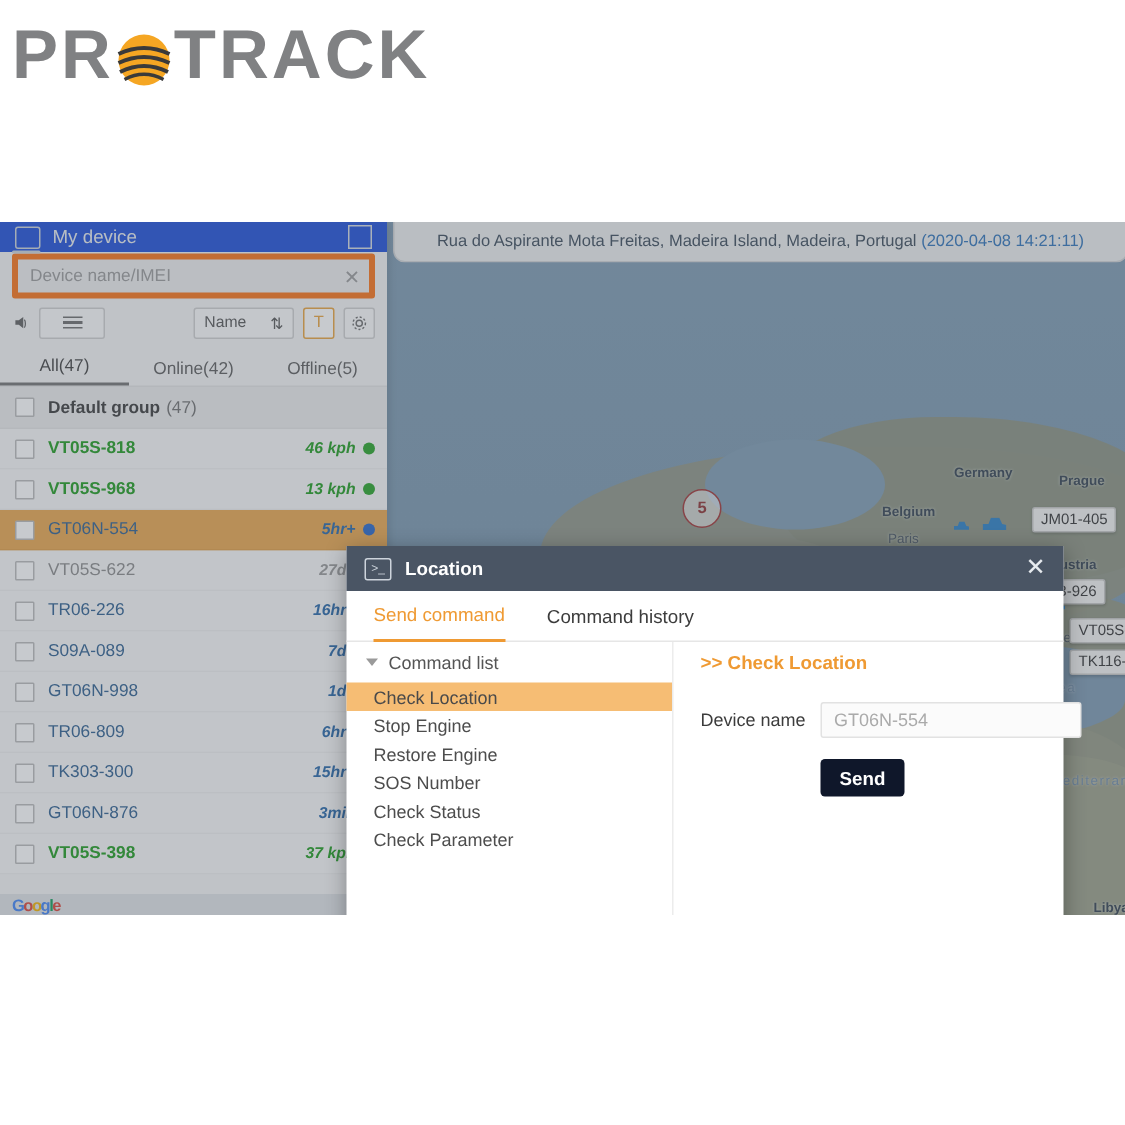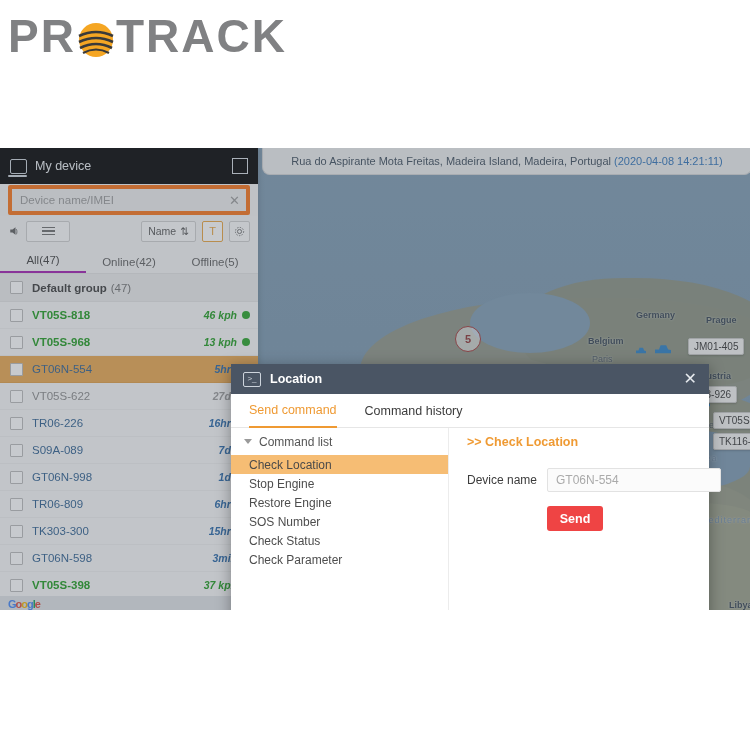--- a/index.html
+++ b/index.html
@@ -62,21 +62,21 @@
   
   .addr-bar{position:absolute;left:262px;top:0px;width:488px;height:26px;
      background:#eceded;border-radius:0 0 8px 8px;border:1px solid #d2d4d5;border-top:none;
      display:flex;align-items:center;justify-content:center;}
   .addr-text{font-size:11px;color:#3c4b5a;white-space:nowrap;}
   .addr-time{color:#2f73b8;}
 
   
   .devpanel{position:absolute;left:0;top:0;width:258px;height:462px;background:#f5f5f5;
      box-shadow:2px 0 5px rgba(0,0,0,.12);overflow:hidden;}
-  .dev-head{height:36px;background:#000000;display:flex;align-items:center;padding:0 10px;text-align:right;}
+  .dev-head{height:20px;background:#1d4ed8;display:flex;align-items:center;padding:0 10px;text-align:right;}
   .dev-head-icon{width:15px;height:13px;border:1.6px solid #ccd3da;border-radius:2px;position:relative;margin-right:8px;}
   .dev-head-icon:after{content:"";position:absolute;left:-3px;bottom:-4px;width:19px;height:2px;background:#ccd3da;border-radius:1px;}
   .dev-head-title{color:#e8ecef;font-size:12.5px;}
   .dev-head-collapse{margin-left:auto;width:16px;height:16px;position:relative;}
   .dev-head-collapse span{position:absolute;width:7px;height:7px;border:1.8px solid #d4dae0;}
   .dev-head-collapse span:nth-child(1){left:0;top:0;border-right:none;border-bottom:none;}
   .dev-head-collapse span:nth-child(2){right:0;top:0;border-left:none;border-bottom:none;}
   .dev-head-collapse span:nth-child(3){left:0;bottom:0;border-right:none;border-top:none;}
   .dev-head-collapse span:nth-child(4){right:0;bottom:0;border-left:none;border-top:none;}
 
@@ -85,32 +85,32 @@
      display:flex;align-items:center;padding:0 6px;}
   .dev-search input{border:none;outline:none;background:transparent;flex:1;font-size:11.5px;color:#555;
      font-family:"Liberation Sans", sans-serif;}
   .dev-search input::placeholder{color:#999;}
   .dev-search .clear{color:#9a9a9a;font-size:13px;line-height:1;cursor:pointer;}
 
   .dev-tools{height:30px;display:flex;align-items:center;padding:0 8px;gap:6px;background:#f5f5f5;}
   .tool-btn{height:19px;min-width:32px;border:1px solid #cfcfcf;background:#fafafa;border-radius:2px;
      display:flex;align-items:center;justify-content:center;font-size:10.5px;color:#666;padding:0 5px;}
   .tool-sort{margin-left:auto;height:19px;border:1px solid #cfcfcf;background:#fafafa;border-radius:2px;
-     display:flex;align-items:center;padding:0 6px;font-size:10.5px;color:#555;gap:4px;}
+     display:flex;align-items:center;padding:0 6px;font-size:10.5px;color:#555;gap:16px;}
   .tool-t{height:19px;width:19px;border:1px solid #e8a33d;color:#e8a33d;background:#fff;border-radius:2px;
      display:flex;align-items:center;justify-content:center;font-size:11px;}
   .tool-gear{height:19px;width:19px;border:1px solid #cfcfcf;background:#fafafa;border-radius:2px;
      display:flex;align-items:center;justify-content:center;}
   .hamb{display:flex;flex-direction:column;gap:2px;}
   .hamb i{display:block;width:13px;height:1.6px;background:#6d6d6d;}
   .speaker{width:12px;height:12px;color:#5e5e5e;}
 
   .dev-tabs{height:27px;display:flex;align-items:flex-end;border-bottom:1px solid #e2e2e2;background:#f5f5f5;}
   .dev-tab{flex:1;text-align:center;font-size:11.5px;color:#5b5b5b;padding-bottom:5px;}
-  .dev-tab.active{color:#3f3f3f;border-bottom:2px solid #a21caf;}
+  .dev-tab.active{color:#3f3f3f;border-bottom:2px solid #737373;}
 
   .group-row{height:27px;display:flex;align-items:center;padding:0 10px;background:#ececec;border-bottom:1px solid #e4e4e4;}
   .group-row .cb{margin-right:9px;}
   .group-name{font-size:11.5px;color:#3a3a3a;font-weight:bold;}
   .group-count{font-size:11.5px;color:#707070;margin-left:4px;}
 
   .dev-list{position:relative;}
   .dev-row{height:26px;display:flex;align-items:center;padding:0 8px 0 10px;border-bottom:1px solid #efefef;background:#f8f8f8;}
   .dev-row.sel{background:#e9a64d;border-bottom:1px solid #e09d44;}
   .cb{width:11px;height:11px;border:1px solid #b9b9b9;background:#fff;border-radius:1px;flex:none;}
@@ -162,21 +162,21 @@
   .cmd-item{height:19px;display:flex;align-items:center;padding-left:18px;font-size:12px;color:#4d4d4d;}
   .cmd-item.active{background:#f6bd74;color:#4a4a4a;}
 
   .cmd-right{flex:1;border-left:1px solid #ececec;padding:0 0 0 18px;}
   .cmd-title{font-size:12.5px;color:#ef9a33;font-weight:bold;margin-top:7px;}
   .field-row{display:flex;align-items:center;margin-top:19px;}
   .field-label{font-size:12px;color:#3c3c3c;width:80px;}
   .field-input{width:156px;height:22px;border:1px solid #e2e2e2;background:#fbfbfb;border-radius:2px;
      padding:0 8px;font-size:12px;color:#aaa;display:flex;align-items:center;}
   .send-row{margin-top:14px;padding-left:80px;}
-  .send-btn{width:56px;height:25px;background:#ef4444;color:#fff;border:none;border-radius:3px;
+  .send-btn{width:56px;height:25px;background:#0f172a;color:#fff;border:none;border-radius:3px;
      font-size:12.5px;font-weight:bold;font-family:"Liberation Sans", sans-serif;cursor:pointer;
      display:flex;align-items:center;justify-content:center;}
 
   .bottom-white{position:absolute;left:0;top:610px;width:750px;height:140px;background:#fff;}
 </style>
 </head>
 <body>
 
 <div class="page">
 
@@ -365,21 +365,21 @@
           <div class="dev-row">
             <span class="cb"></span>
             <span class="dev-name stopped">TK303-300</span>
             <span class="dev-right">
               <span class="dev-status stopped">15hr+</span>
               <span class="dot stopped"></span>
             </span>
           </div>
           <div class="dev-row">
             <span class="cb"></span>
-            <span class="dev-name stopped">GT06N-598</span>
+            <span class="dev-name stopped">GT06N-876</span>
             <span class="dev-right">
               <span class="dev-status stopped">3min</span>
               <span class="dot stopped"></span>
             </span>
           </div>
           <div class="dev-row">
             <span class="cb"></span>
             <span class="dev-name moving">VT05S-398</span>
             <span class="dev-right">
               <span class="dev-status moving">37 kph</span>

